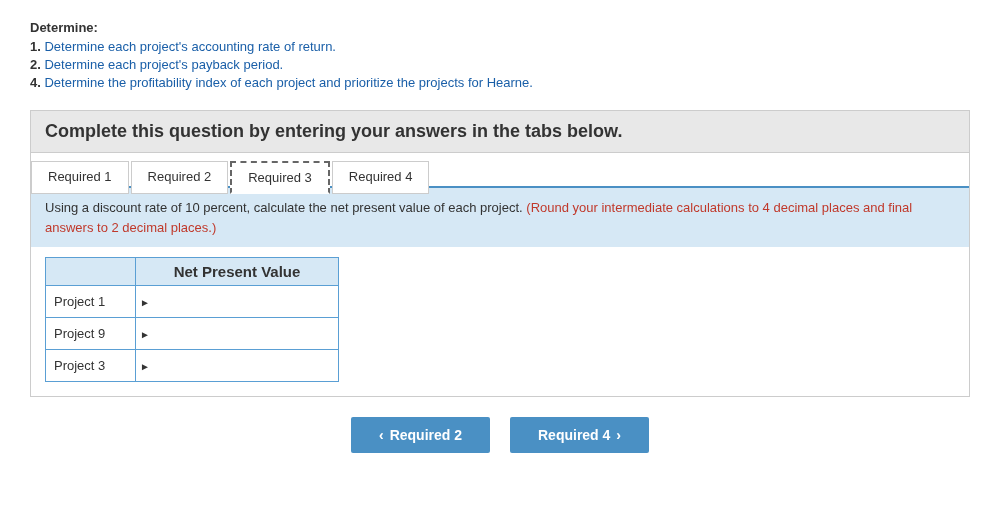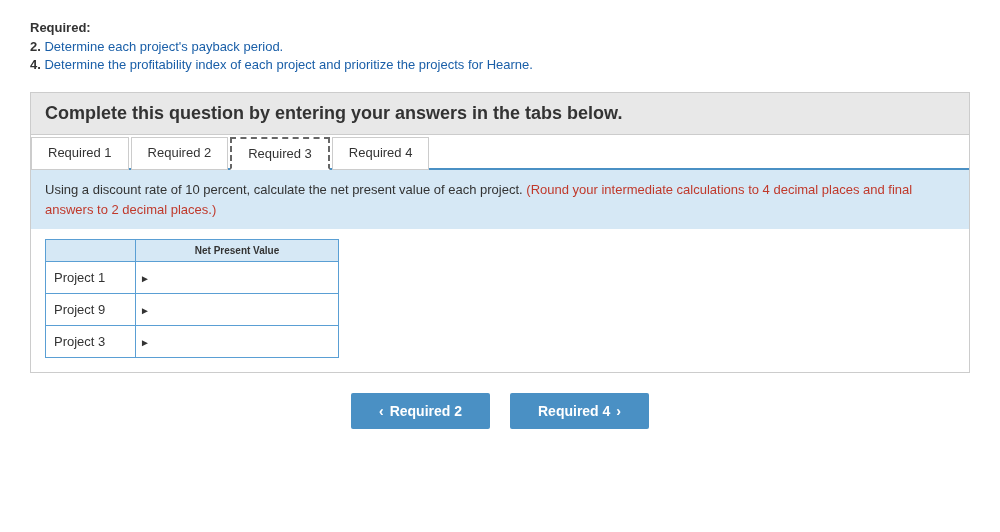--- a/index.html
+++ b/index.html
@@ -47,21 +47,21 @@
     }
     .tab {
       padding: 7px 16px;
       border: 1px solid #ccc;
       border-bottom: none;
       margin-right: 2px;
       cursor: pointer;
       background: #fff;
       font-size: 13px;
       position: relative;
-      top: 2px;
+      top: 8px;
     }
     .tab.active {
       border: 2px dashed #666;
       border-bottom: 2px solid #fff;
       background: #fff;
       font-weight: normal;
       z-index: 2;
     }
     .tab:not(.active) {
       border: 1px solid #ccc;
@@ -83,21 +83,21 @@
     table {
       border-collapse: collapse;
       min-width: 250px;
     }
     table th {
       background: #d6e8f5;
       border: 1px solid #5a9fd4;
       padding: 5px 10px;
       text-align: center;
       font-weight: bold;
-      font-size: 10px;
+      font-size: 15px;
     }
     table td {
       border: 1px solid #5a9fd4;
       padding: 4px 6px;
       font-size: 13px;
       height: 32px;
     }
     table td.label-cell {
       background: #fff;
       padding-left: 8px;
@@ -132,22 +132,23 @@
       border-radius: 2px;
       display: flex;
       align-items: center;
       gap: 6px;
     }
   </style>
 </head>
 <body>
 
 <div>
-  <p class="required-header">Required:</p>
+  <p class="required-header">Determine:</p>
   <ul class="required-list">
+  <li><span class="num">1.</span> Determine each project's accounting rate of return.</li>
       <li><span class="num">2.</span> Determine each project's payback period.</li>
       <li><span class="num">4.</span> Determine the profitability index of each project and prioritize the projects for Hearne.</li>
     </ul>
 </div>
 
 <div class="instruction-box">
   <span>Complete this question by entering your answers in the tabs below.</span>
 </div>
 
 <div class="tabs-container">

